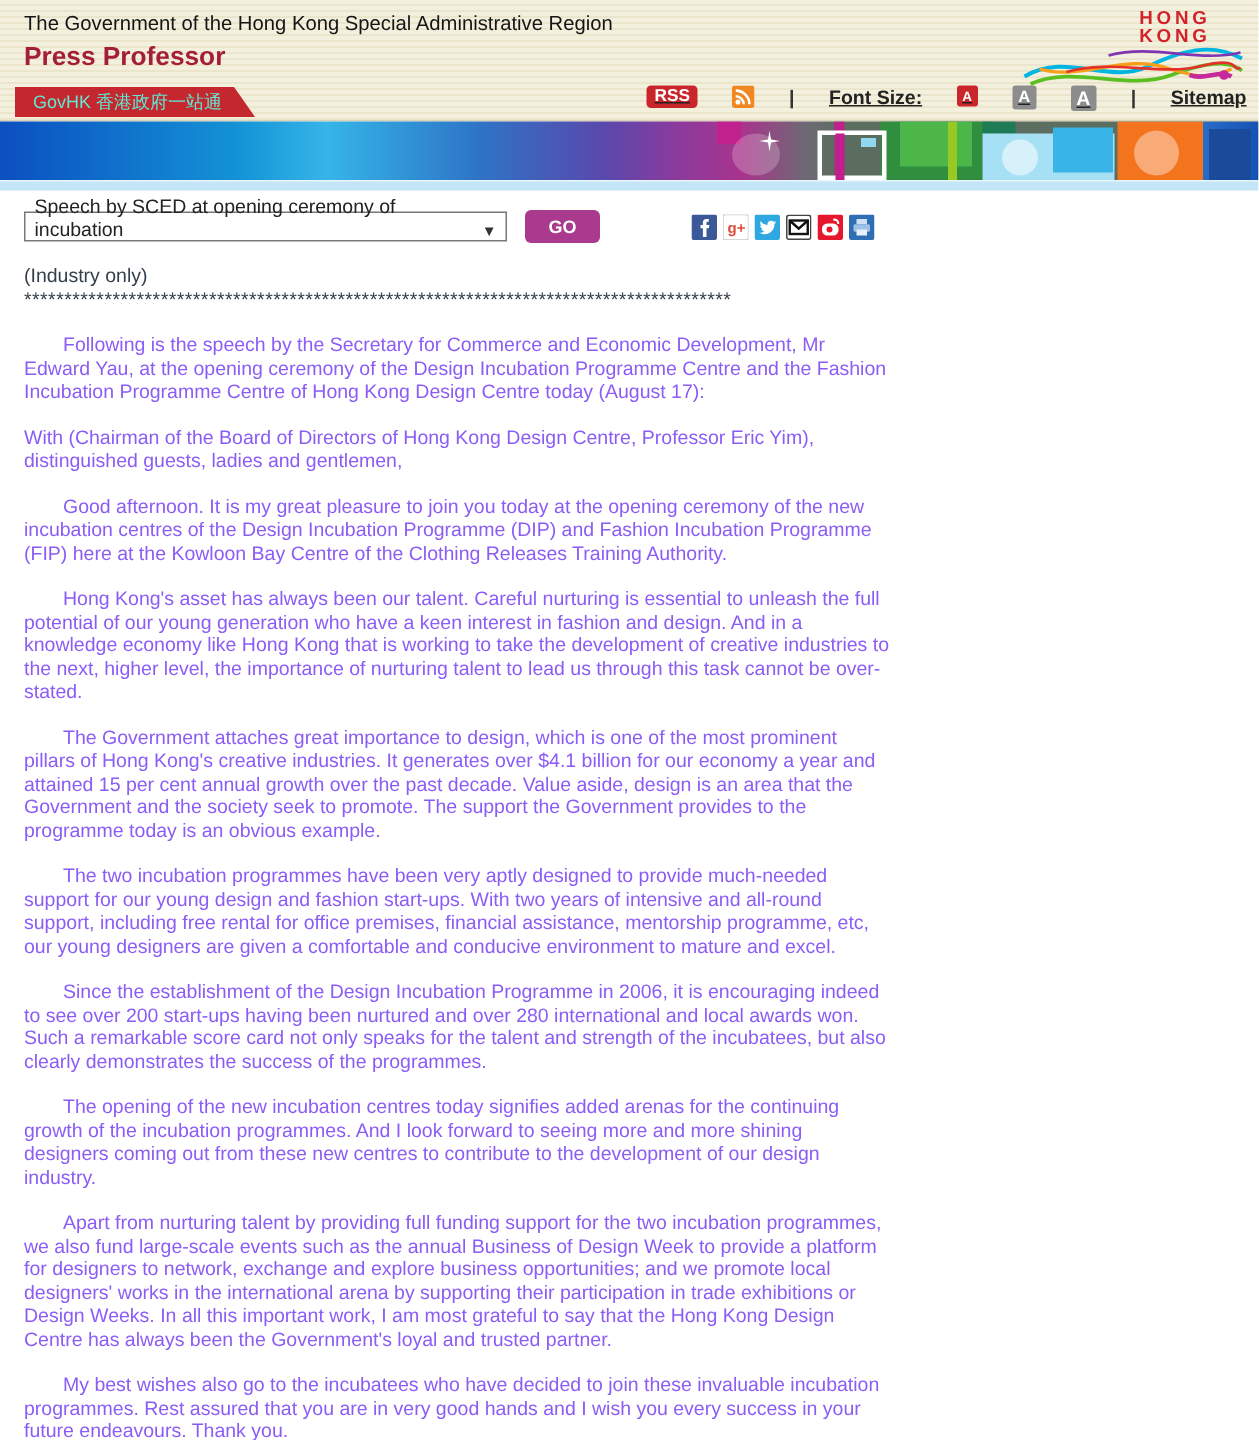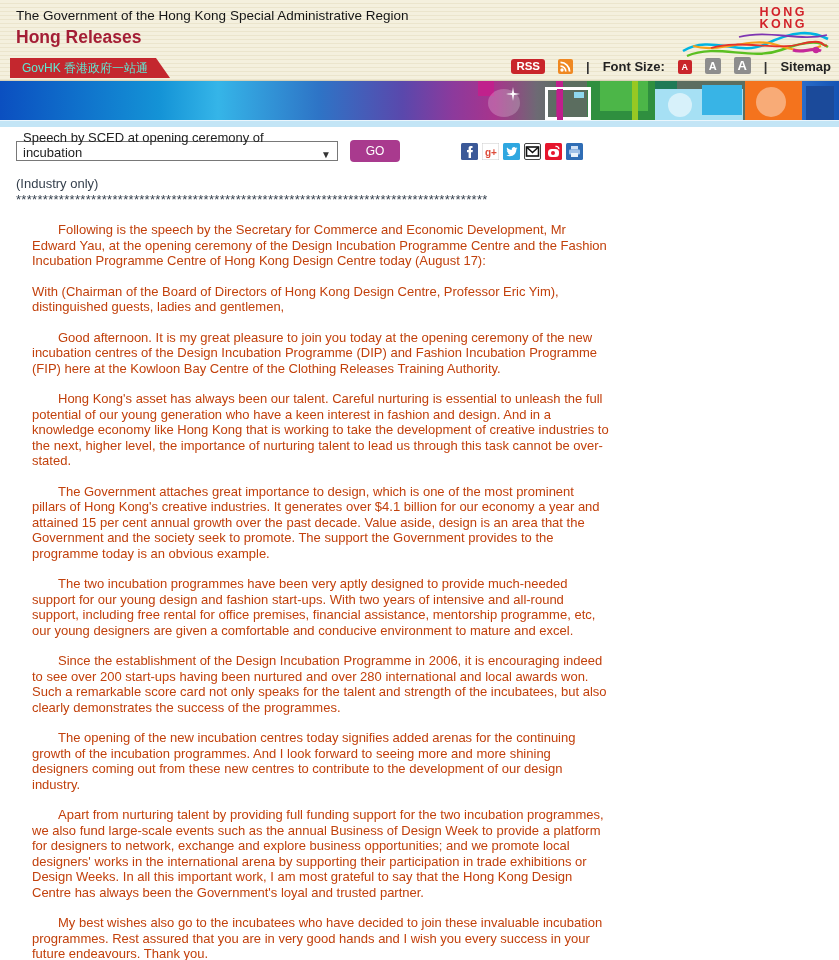--- a/index.html
+++ b/index.html
@@ -16,22 +16,22 @@
   .brand{position:absolute;right:8px;top:2px;width:165px;height:58px;}
   .brand-text{position:absolute;right:24px;top:5px;color:#d2232a;font-weight:bold;
     font-size:12.5px;letter-spacing:2.5px;line-height:11.5px;}
   .brand-text span{display:block;}
   .brand-ribbon{position:absolute;right:0;bottom:-4px;}
   .govhk-tab{
     position:absolute;left:10px;top:58px;height:20px;line-height:20px;
     padding:0 22px 0 12px;background:#c4272e;color:#5eead4;font-size:12px;cursor:pointer;
     clip-path:polygon(0 0,calc(100% - 14px) 0,100% 100%,0 100%);
   }
-  .utility{position:absolute;right:8px;top:57px;display:flex;align-items:flex-end;gap:13px;
-    font-size:13px;font-weight:bold;color:#222;}
+  .utility{position:absolute;right:8px;top:57px;display:flex;align-items:flex-start;gap:23px;
+    font-size:13px;font-weight:bold;color:#222;text-decoration:underline;}
   .rss-badge{background:#c9252b;color:#fff;border-radius:3px;padding:1px 5px 2px;font-size:11.5px;cursor:pointer;}
   .fs-btn{display:inline-flex;align-items:center;justify-content:center;color:#fff;cursor:pointer;border-radius:2px;}
   .fs-s{width:14px;height:14px;background:#c9252b;font-size:9px;}
   .fs-m{width:16px;height:16px;background:#8d8d8d;font-size:11px;}
   .fs-l{width:17px;height:17px;background:#8d8d8d;font-size:13px;}
   .sep{font-weight:bold;color:#333;}
   .sitemap{cursor:pointer;}
 
   
   .banner{position:relative;height:39px;overflow:hidden;
@@ -41,35 +41,35 @@
   .banner-strip{height:6px;background:#c3e5f6;border-top:1px solid #eaf6fd;}
 
   
   main{padding:10px 16px 24px;}
   .toolbar{display:flex;align-items:center;width:567px;margin:3px 0 12px;}
   .select{box-sizing:border-box;width:322px;height:20px;border:1px solid #787878;background:#fff;
     display:flex;justify-content:space-between;align-items:flex-end;padding:0 6px;
     font-size:13px;color:#222;cursor:pointer;}
   .caret{font-size:10px;color:#333;}
   .go{margin-left:12px;width:50px;height:22px;background:#a93a8e;color:#fff;border:none;
-    border-radius:4px;font-weight:normal;font-size:12px;font-family:inherit;cursor:pointer;}
+    border-radius:4px;font-weight:bold;font-size:12px;font-family:inherit;cursor:pointer;}
   .share{margin-left:auto;display:flex;gap:4px;}
   .share svg{display:block;cursor:pointer;}
 
   .doc-title{font-size:13px;line-height:15.5px;color:#343f4c;margin:14px 0 0;}
   .divider{white-space:nowrap;overflow:hidden;width:572px;font-size:13px;color:#343f4c;letter-spacing:0.3px;}
-  #paragraphs p{width:578px;font-size:13px;line-height:15.5px;color:#c2410c;margin:15px 16px;}
+  #paragraphs p{width:578px;font-size:13px;line-height:15.5px;color:#8b5cf6;margin:15px 0;}
   #paragraphs p.indent{text-indent:26px;}
 </style>
 </head>
 <body>
 
 <div class="header">
   <div class="gov-title">The Government of the Hong Kong Special Administrative Region</div>
-  <div class="page-title">Hong Releases</div>
+  <div class="page-title">Press Professor</div>
 
   <div class="brand">
     <div class="brand-text">
       <span>HONG</span>
       <span>KONG</span>
     </div>
     <svg class="brand-ribbon" width="150" height="40" viewBox="0 0 150 40">
       <path d="M2,27 C30,10 58,33 85,20 S130,6 147,15" stroke="#00b5e2" stroke-width="2.6" fill="none"></path>
       <path d="M6,32 C35,19 70,37 100,26 S140,18 147,23" stroke="#5bbf21" stroke-width="2.4" fill="none"></path>
       <path d="M12,22 C40,30 68,12 96,21 S128,27 140,22" stroke="#f6a01a" stroke-width="2.2" fill="none"></path>

